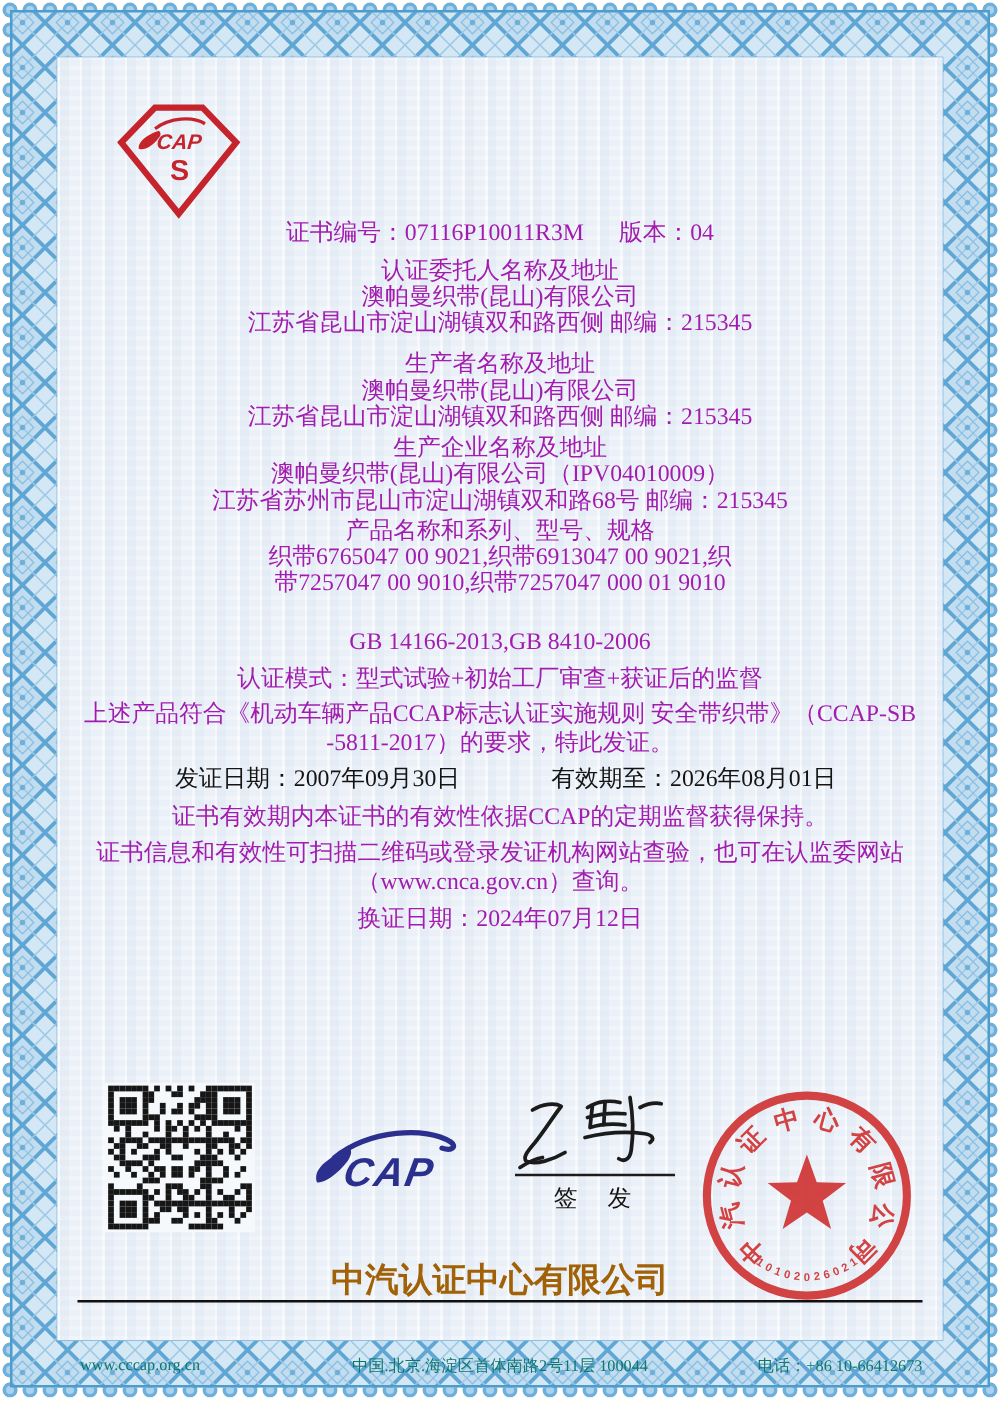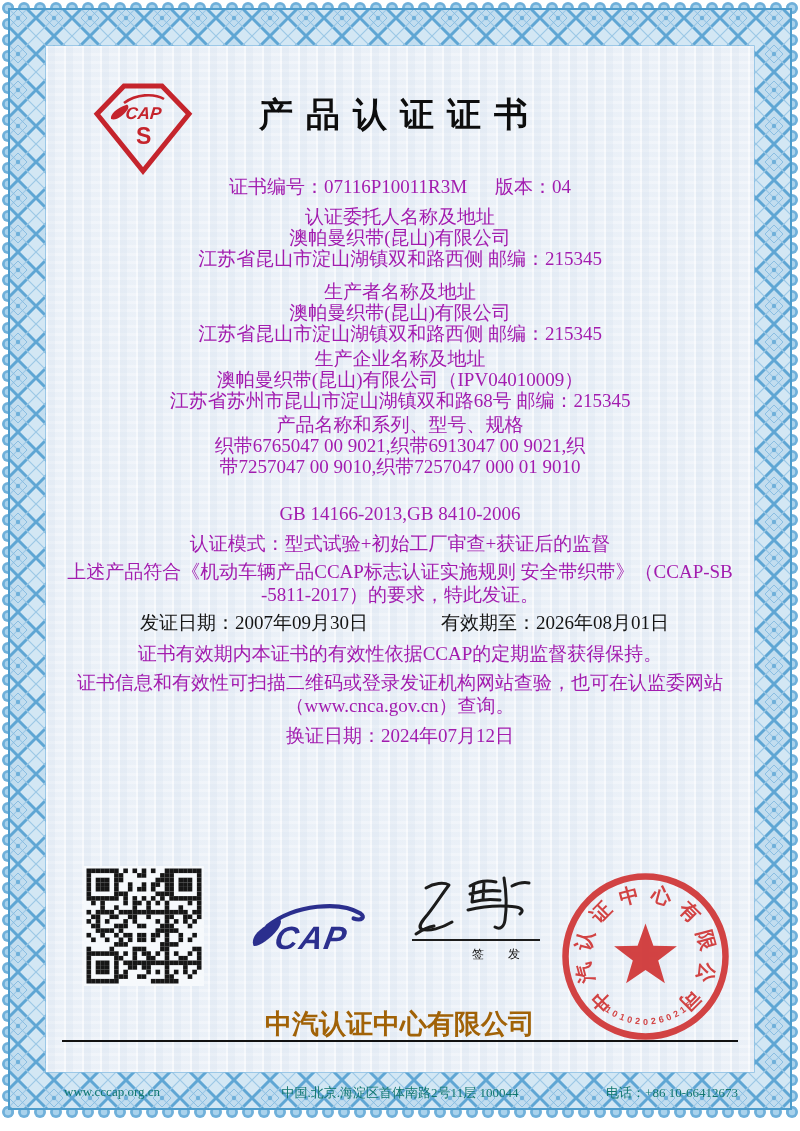--- a/index.html
+++ b/index.html
@@ -14,22 +14,22 @@
   .ln{position:absolute;left:60px;width:680px;text-align:center;white-space:nowrap;
       font-size:19px;line-height:22px;color:#a21caf;}
   .title{position:absolute;left:60px;width:680px;top:92px;text-align:center;
          font-family:"Liberation Sans","DejaVu Sans",sans-serif;font-weight:bold;
          font-size:34px;letter-spacing:13px;color:#0d0d0d;white-space:nowrap;}
   .gap-l{display:inline-block;width:28px;}
   .row-dates{position:absolute;top:610px;left:60px;width:680px;height:22px;font-size:19px;}
   .row-dates .d1{position:absolute;left:80px;white-space:nowrap;}
   .row-dates .d2{position:absolute;left:381px;white-space:nowrap;}
   .sig-line{position:absolute;left:412px;top:939px;width:128px;height:2px;background:#1c1c1c;}
-  .sig-label{position:absolute;left:404px;top:946px;width:140px;text-align:right;
-             font-size:12px;letter-spacing:24px;text-indent:24px;white-space:nowrap;}
+  .sig-label{position:absolute;left:404px;top:946px;width:140px;text-align:center;
+             font-size:19px;letter-spacing:24px;text-indent:24px;white-space:nowrap;}
   .company{position:absolute;left:60px;top:1006px;width:680px;text-align:center;
            font-family:"Liberation Sans","DejaVu Sans",sans-serif;font-weight:bold;
            font-size:27px;color:#a16207;white-space:nowrap;}
   .rule{position:absolute;left:62px;top:1040px;width:676px;height:2px;background:#111;}
   .footer-row{position:absolute;left:62px;top:1084px;width:676px;height:18px;font-size:13px;color:#0f766e;}
   .footer-row .site{position:absolute;left:2px;white-space:nowrap;}
   .footer-row .addr{position:absolute;left:0;width:676px;text-align:center;white-space:nowrap;}
   .footer-row .phone{position:absolute;right:0;text-align:right;white-space:nowrap;}
   .logo-top{position:absolute;left:90px;top:80px;}
   .logo-bottom{position:absolute;left:236px;top:898px;}
@@ -72,21 +72,20 @@
   <div class="paper"></div>
 
   <svg class="logo-top" width="106" height="98" viewBox="0 0 106 98">
     <polygon points="34,6 72,6 99,34 53,91 7,34" fill="none" stroke="#c5242c" stroke-width="5" stroke-linejoin="miter"></polygon>
     <path d="M36,25 C27,28 20,34 21,39 C26,41 33,36 38,29 C39,27 38,24 36,25 Z" fill="#c5242c"></path>
     <path d="M34,23 C46,14 64,13 74,19" fill="none" stroke="#c5242c" stroke-width="2.6"></path>
     <text x="39" y="39" font-family="Liberation Sans, sans-serif" font-style="italic" font-weight="bold" font-size="17" fill="#c5242c" transform="skewX(-6)">CAP</text>
     <text x="46" y="64" font-family="Liberation Sans, sans-serif" font-weight="bold" font-size="23" fill="#c5242c">S</text>
   </svg>
 
-  <div class="title">产品认证证书</div>
 
   <div class="ln" style="top:176px">
     <span>证书编号：</span><span>07116P10011R3M</span><span class="gap-l"></span><span>版本：</span><span>04</span>
   </div>
 
   <div class="ln" style="top:206px">认证委托人名称及地址</div>
   <div class="ln" style="top:227px">澳帕曼织带(昆山)有限公司</div>
   <div class="ln" style="top:248px">江苏省昆山市淀山湖镇双和路西侧 邮编：215345</div>
 
   <div class="ln" style="top:281px">生产者名称及地址</div>

